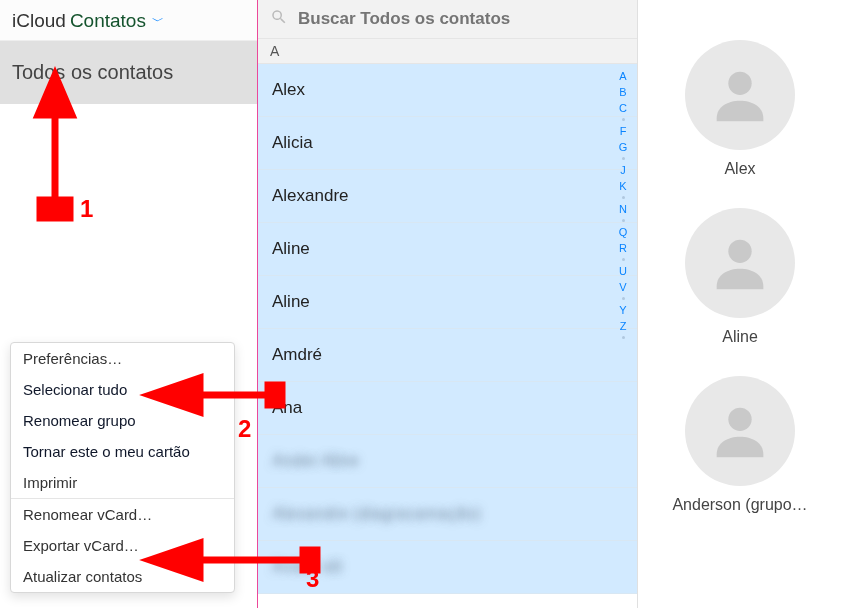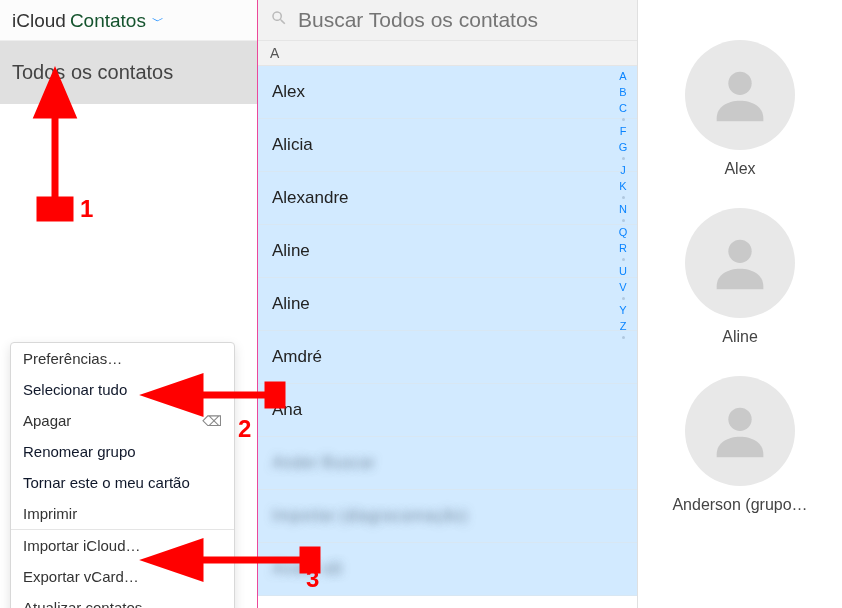--- a/index.html
+++ b/index.html
@@ -62,24 +62,25 @@
       padding: 8px 12px;
       gap: 10px;
       border-bottom: 1px solid #e5e5e5;
     }
     .search-icon {
       color: #bbb;
     }
     .search-input {
       border: none;
       background: transparent;
-      font-size: 21px;
+      font-size: 17px;
       color: #14532d;
       outline: none;
       flex: 1;
+      font-weight: bold;
     }
     .section-header {
       background: #f2f2f2;
       padding: 4px 12px;
       font-size: 14px;
       color: #555;
       border-bottom: 1px solid #e5e5e5;
     }
     .contact-row {
       padding: 16px 14px;
@@ -159,21 +160,21 @@
       border: 1px solid #d8d8d8;
       border-radius: 4px;
       box-shadow: 0 4px 12px rgba(0,0,0,0.12);
       font-size: 15px;
       color: #333;
       z-index: 20;
     }
     .context-menu .mi {
       padding: 7px 12px;
       display: flex;
-      align-items: center;
+      align-items: flex-start;
       justify-content: space-between;
     }
     .context-menu .mi.disabled { color: #0f172a; }
     .context-menu .sep {
       height: 1px;
       background: #e5e5e5;
     }
     .del-icon { color: #888; font-size: 14px; }
     
     .annot {
@@ -218,22 +219,22 @@
       <span>A</span>
     </div>
     <div id="list-container">
         <div class="contact-row">Alex</div>
         <div class="contact-row">Alicia</div>
         <div class="contact-row">Alexandre</div>
         <div class="contact-row">Aline</div>
         <div class="contact-row">Aline</div>
         <div class="contact-row">Amdré</div>
         <div class="contact-row">Ana</div>
-        <div class="contact-row blurred">Ander Buscar</div>
-        <div class="contact-row blurred">Importar (diagracamação)</div>
+        <div class="contact-row blurred">Ander Aline</div>
+        <div class="contact-row blurred">Alexandre (diagracamação)</div>
         <div class="contact-row blurred">Ander sili</div>
         <div class="contact-row lastplain">Angela</div>
       </div>
     <div class="alpha-index" id="alpha-index">
         <div>A</div>
         <div>B</div>
         <div>C</div>
         <div class="dot"></div>
         <div>F</div>
         <div>G</div>
@@ -287,36 +288,32 @@
 
 </div>
 
 <div class="context-menu">
   <div class="mi">
       <span>Preferências…</span>
     </div>
   <div class="mi disabled">
       <span>Selecionar tudo</span>
     </div>
-  <div class="mi">
-    <span>Apagar</span>
-    <span class="del-icon">⌫</span>
-  </div>
   <div class="mi disabled">
       <span>Renomear grupo</span>
     </div>
   <div class="mi disabled">
       <span>Tornar este o meu cartão</span>
     </div>
   <div class="mi">
       <span>Imprimir</span>
     </div>
   <div class="sep"></div>
   <div class="mi">
-      <span>Importar iCloud…</span>
+      <span>Renomear vCard…</span>
     </div>
   <div class="mi">
       <span>Exportar vCard…</span>
     </div>
   <div class="mi">
       <span>Atualizar contatos</span>
     </div>
 </div>
 
 <svg class="annot" width="842" height="608" style="left:0;top:0">

